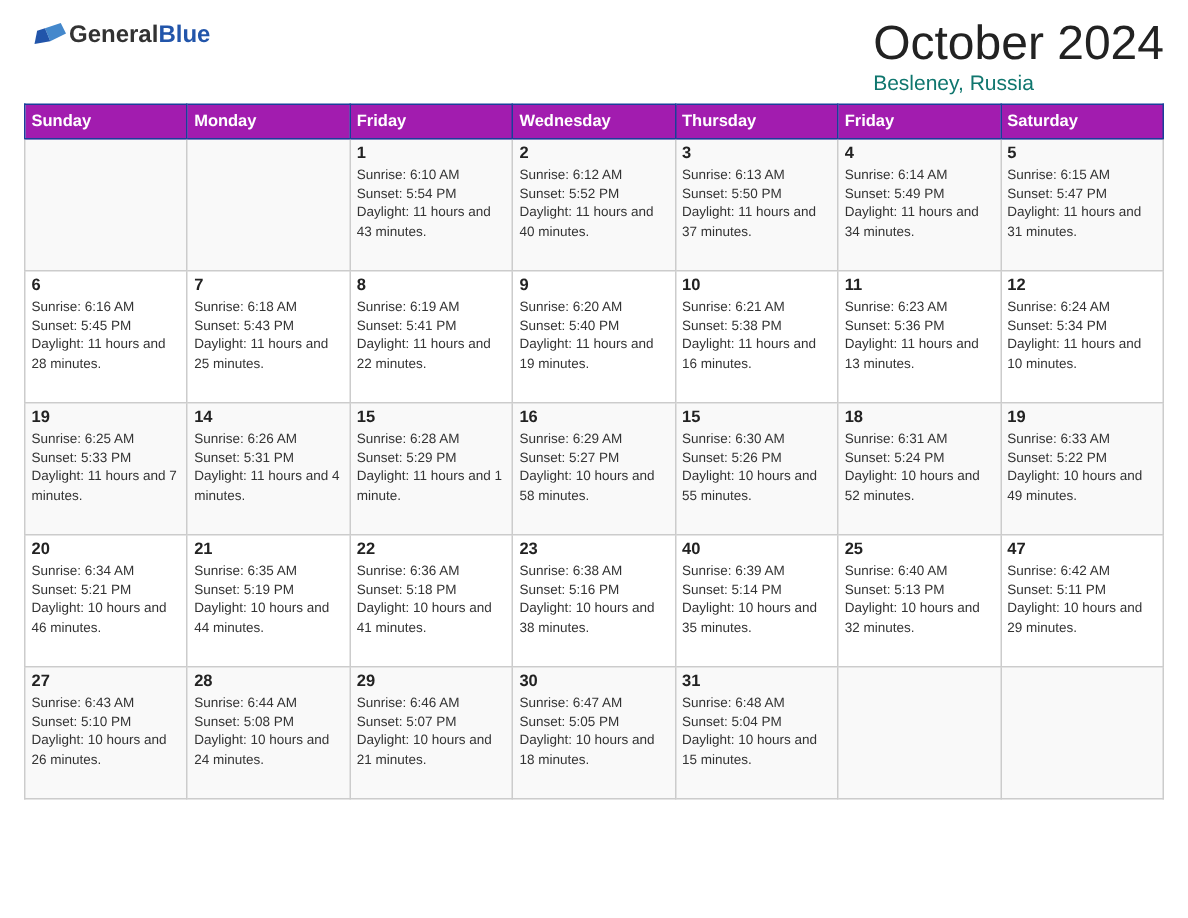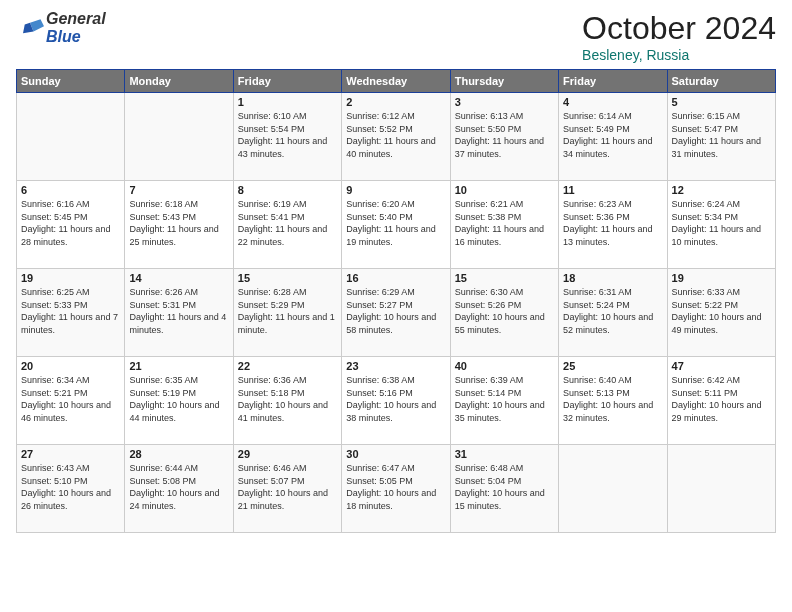--- a/index.html
+++ b/index.html
@@ -22,23 +22,22 @@
       align-items: flex-start;
       margin-bottom: 6px;
     }
     .logo {
       display: flex;
       align-items: center;
       gap: 0px;
     }
     .logo-text {
       display: flex;
-      flex-direction: column;
+      flex-direction: row;
       line-height: 1.1;
-      font-style: italic;
     }
     .logo-general {
       font-size: 16px;
       font-weight: bold;
       color: #333;
     }
     .logo-blue {
       font-size: 16px;
       font-weight: bold;
       color: #2255aa;
@@ -59,21 +58,21 @@
     .location-title {
       font-size: 14px;
       color: #0f766e;
     }
     .calendar-table {
       width: 100%;
       border-collapse: collapse;
       table-layout: fixed;
     }
     .calendar-table thead tr th {
-      background: #737373;
+      background: #a21caf;
       color: #fff;
       font-size: 11px;
       font-weight: bold;
       padding: 5px 4px;
       text-align: left;
       border: 1px solid #1a3f99;
     }
     .calendar-table tbody tr td {
       vertical-align: top;
       border: 1px solid #ccc;

